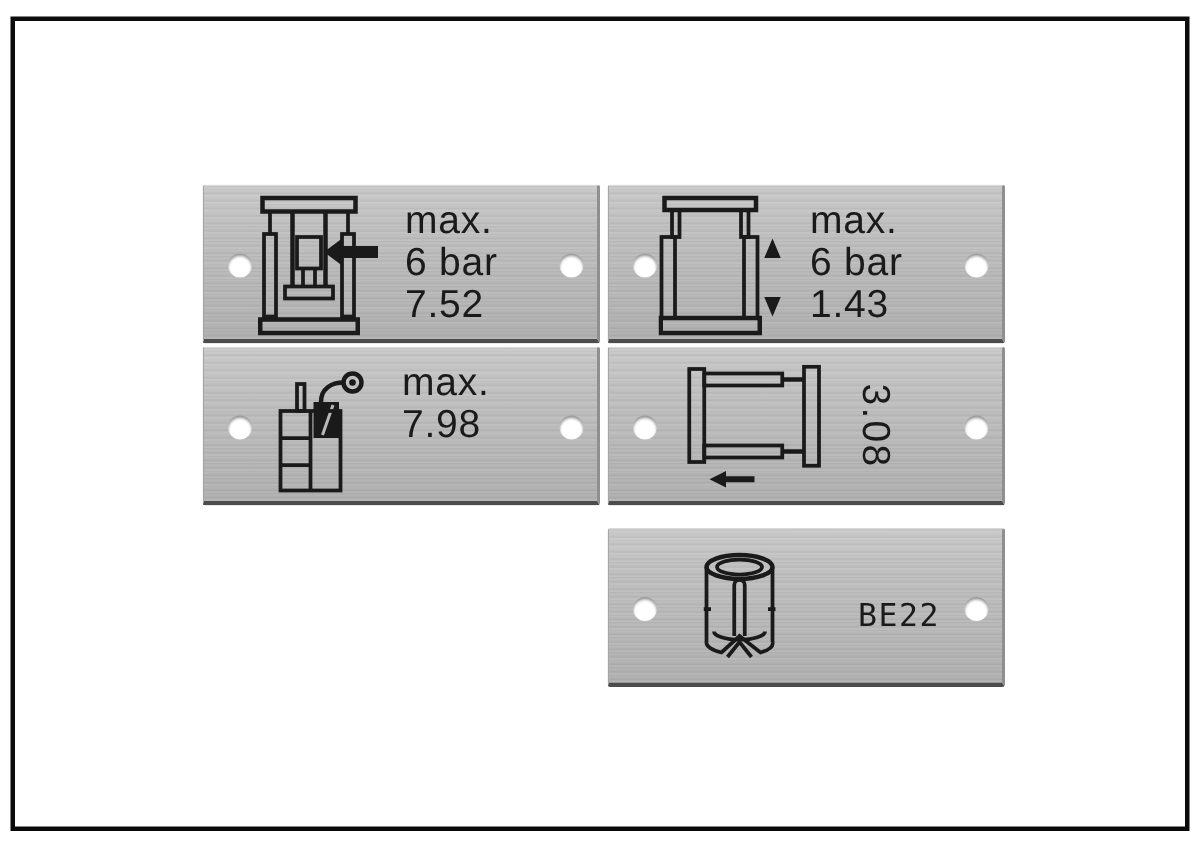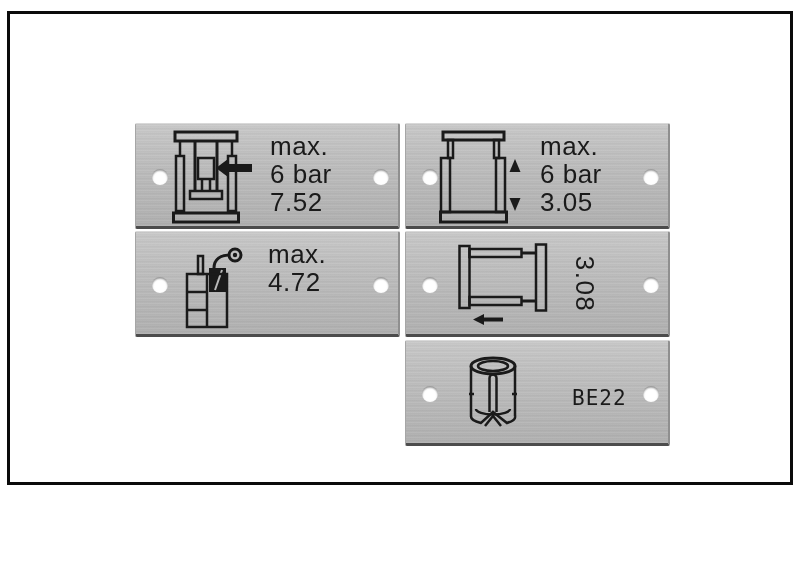--- a/index.html
+++ b/index.html
@@ -1,21 +1,21 @@
 <!DOCTYPE html>
 <html><head>
 <meta charset="utf-8">
 <style>
   html,body{margin:0;padding:0;background:#ffffff;}
   #page{
     position:relative;width:800px;height:565px;background:#ffffff;
     font-family:"Liberation Sans",sans-serif;overflow:hidden;
   }
   #outer-frame{
-    position:absolute;left:7px;top:11px;width:786px;height:474px;
+    position:absolute;left:7px;top:11px;width:786px;height:543px;
     border:3px solid #0b0b0b;box-sizing:border-box;background:#ffffff;
   }
   .plate{
     position:absolute;width:262px;height:102px;box-sizing:content-box;
     background-color:#b8b8b8;
     background-image:
       repeating-linear-gradient(0deg,
         rgba(255,255,255,0.10) 0px, rgba(255,255,255,0.10) 1px,
         rgba(110,110,110,0.08) 2px, rgba(200,200,200,0.06) 3px,
         rgba(255,255,255,0.08) 4px, rgba(130,130,130,0.07) 5px),
@@ -99,21 +99,21 @@
           <rect class="stroke-thin" x="57" y="28" width="9" height="54"></rect>
           <rect class="stroke" x="1.5" y="82" width="66" height="10"></rect>
           <line class="solid" x1="76" y1="40" x2="76" y2="70" stroke="#1a1a1a" stroke-width="4"></line>
           <polygon class="solid" points="76,29 81.5,42 70.5,42"></polygon>
           <polygon class="solid" points="76,81 81.5,68 70.5,68"></polygon>
         </svg>
       </div>
       <div class="spec-text">
         <div>max.</div>
         <div>6 bar</div>
-        <div>3.05</div>
+        <div>1.43</div>
       </div>
     </div>
 
     <div class="plate" style="left:125px;top:217px;">
       <div class="hole left"></div>
       <div class="hole right"></div>
       <div class="icon" style="left:49px;top:14px;">
         <svg width="62" height="84" viewBox="0 0 62 84">
           <rect class="solid" x="24" y="22" width="17" height="24"></rect>
           <line x1="37" y1="24" x2="30" y2="44" stroke="#b9b9b9" stroke-width="2"></line>
@@ -122,21 +122,21 @@
           <line class="stroke-thin" x1="2" y1="46" x2="22" y2="46"></line>
           <line class="stroke-thin" x1="2" y1="64" x2="22" y2="64"></line>
           <rect class="stroke-thin" x="13" y="10" width="5" height="18"></rect>
           <path class="stroke" d="M29 22 C29 13 36 9 44 9" stroke-width="3.5"></path>
           <circle class="stroke" cx="50" cy="9" r="6"></circle>
           <circle class="solid" cx="50" cy="9" r="2.2"></circle>
         </svg>
       </div>
       <div class="spec-text" style="left:132px;">
         <div>max.</div>
-        <div>4.72</div>
+        <div>7.98</div>
       </div>
     </div>
 
     <div class="plate" style="left:395px;top:217px;">
       <div class="hole left"></div>
       <div class="hole right"></div>
       <div class="icon" style="left:52px;top:11px;">
         <svg width="92" height="84" viewBox="0 0 92 84">
           <rect class="stroke-thin" x="1.5" y="3" width="10" height="62"></rect>
           <rect class="stroke-thin" x="11.5" y="6" width="52" height="8"></rect>
@@ -144,21 +144,21 @@
           <rect class="stroke-thin" x="78" y="1.5" width="10" height="66"></rect>
           <rect class="stroke-thin" x="11.5" y="54" width="52" height="8"></rect>
           <line class="stroke" x1="63" y1="58" x2="78" y2="58"></line>
           <polygon class="solid" points="15,76.5 26,71 26,74.5 45,74.5 45,78.5 26,78.5 26,82"></polygon>
         </svg>
       </div>
       <div class="code-rotated">3.08</div>
     </div>
 
 
-    <div class="plate" style="left:395px;top:326px;">
+    <div class="plate" style="left:395px;top:338px;">
       <div class="hole left"></div>
       <div class="hole right"></div>
       <div class="icon" style="left:63px;top:15px;">
         <svg width="52" height="82" viewBox="0 0 52 82">
           <ellipse class="stroke" cx="24" cy="10" rx="22" ry="8"></ellipse>
           <ellipse class="stroke-thin" cx="24" cy="10" rx="15" ry="5"></ellipse>
           <line class="stroke-thin" x1="2" y1="10" x2="2" y2="60"></line>
           <line class="stroke-thin" x1="46" y1="10" x2="46" y2="60"></line>
           <line class="stroke-thin" x1="0" y1="38" x2="5" y2="38"></line>
           <line class="stroke-thin" x1="43" y1="38" x2="48" y2="38"></line>

